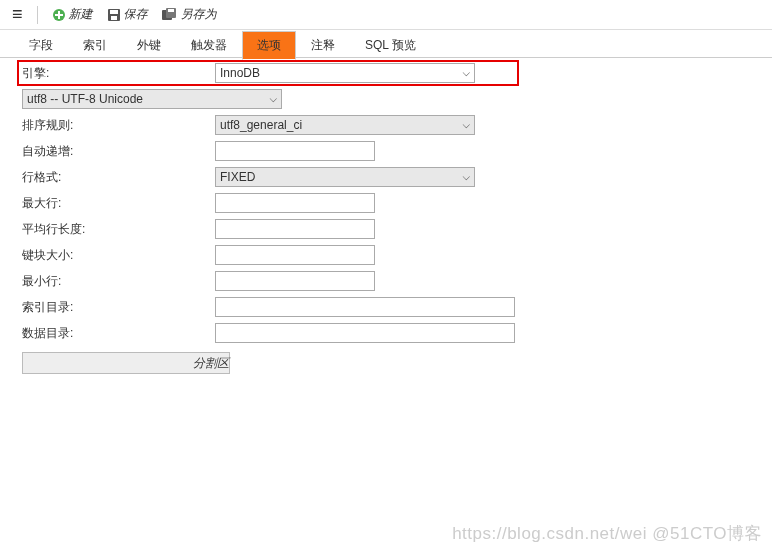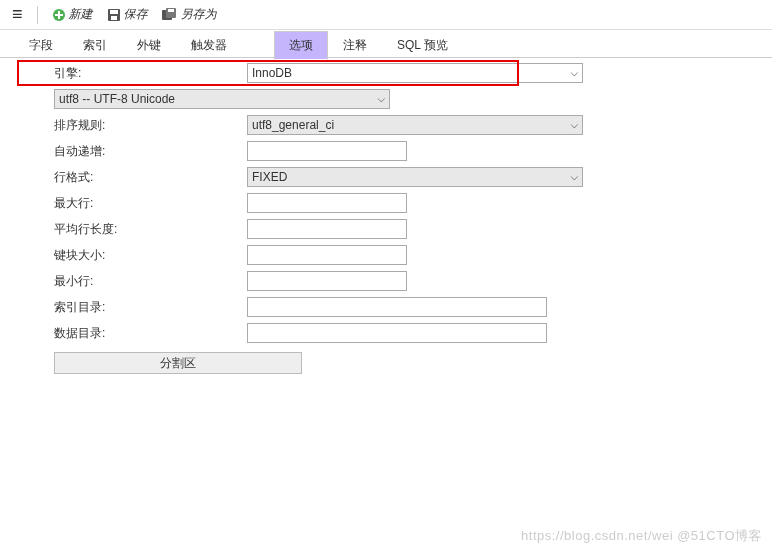--- a/index.html
+++ b/index.html
@@ -52,38 +52,36 @@
       padding: 5px 14px;
       cursor: pointer;
       border: 1px solid transparent;
       border-bottom: none;
       position: relative;
       bottom: -1px;
     }
     .tab.active {
       border: 1px solid #ccc;
       border-bottom: 1px solid #fff;
-      background: #c4b5fd;
-      margin-left: 32px;
+      background: #f97316;
     }
     .form-area {
       padding-top: 2px;
-      margin-left: 32px;
     }
     .form-row {
       display: flex;
       align-items: center;
       height: 26px;
       padding-left: 22px;
     }
     .form-label {
       width: 193px;
     }
     .select-field {
-      width: 336px;
+      width: 260px;
       height: 20px;
       border: 1px solid #aaa;
       background: #e8e8e8;
       display: flex;
       align-items: center;
       justify-content: space-between;
       padding: 0 4px;
       cursor: pointer;
     }
     .select-field .chevron {
@@ -104,34 +102,35 @@
       position: absolute;
       left: 17px;
       top: 60px;
       width: 502px;
       height: 26px;
       border: 2px solid #e60000;
       pointer-events: none;
     }
     .partition-btn {
       margin: 6px 0 0 22px;
-      width: 248px;
+      width: 208px;
       height: 22px;
       background: #eee;
       border: 1px solid #bbb;
       cursor: pointer;
-      text-align: center;
+      text-align: right;
       line-height: 20px;
+      font-style: italic;
     }
     .watermark {
       position: absolute;
       right: 10px;
       bottom: 8px;
       color: #ccc;
-      font-size: 13px;
+      font-size: 17px;
       letter-spacing: 0.5px;
     }
   </style>
 </head>
 <body>
 
 <div class="toolbar">
   <span class="hamburger">≡</span>
   <span class="divider"></span>
   <div class="toolbar-btn">

